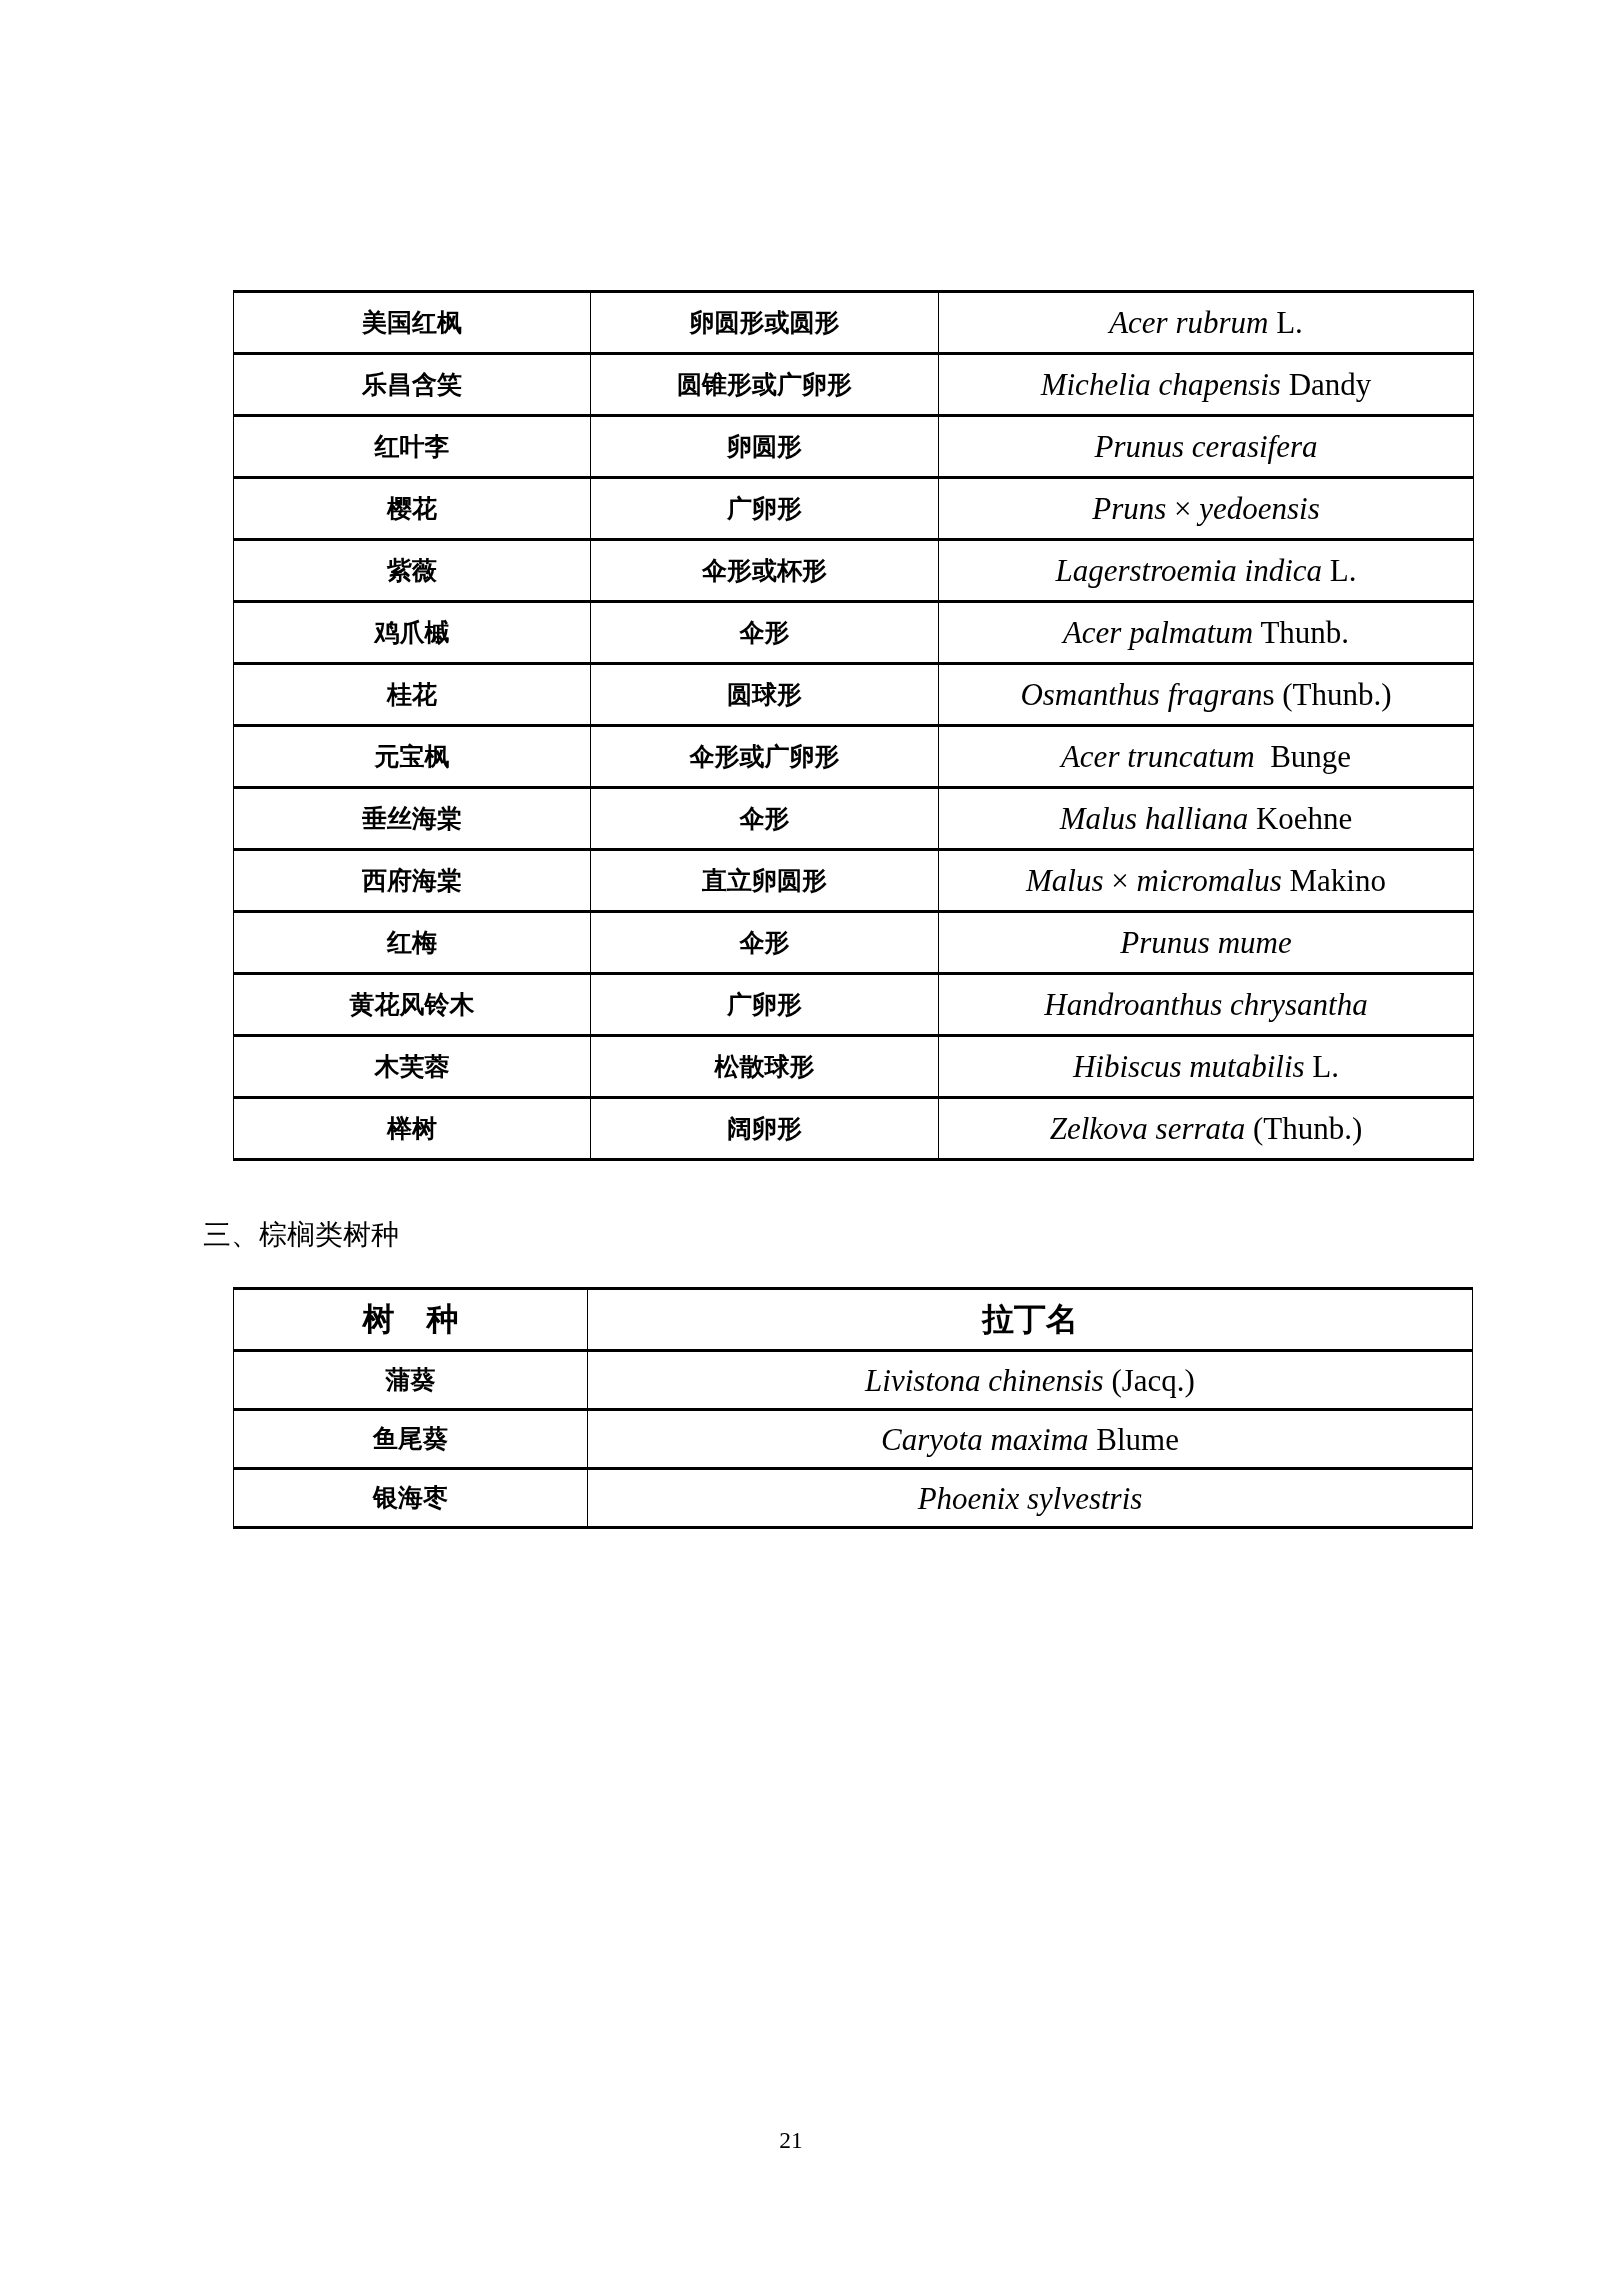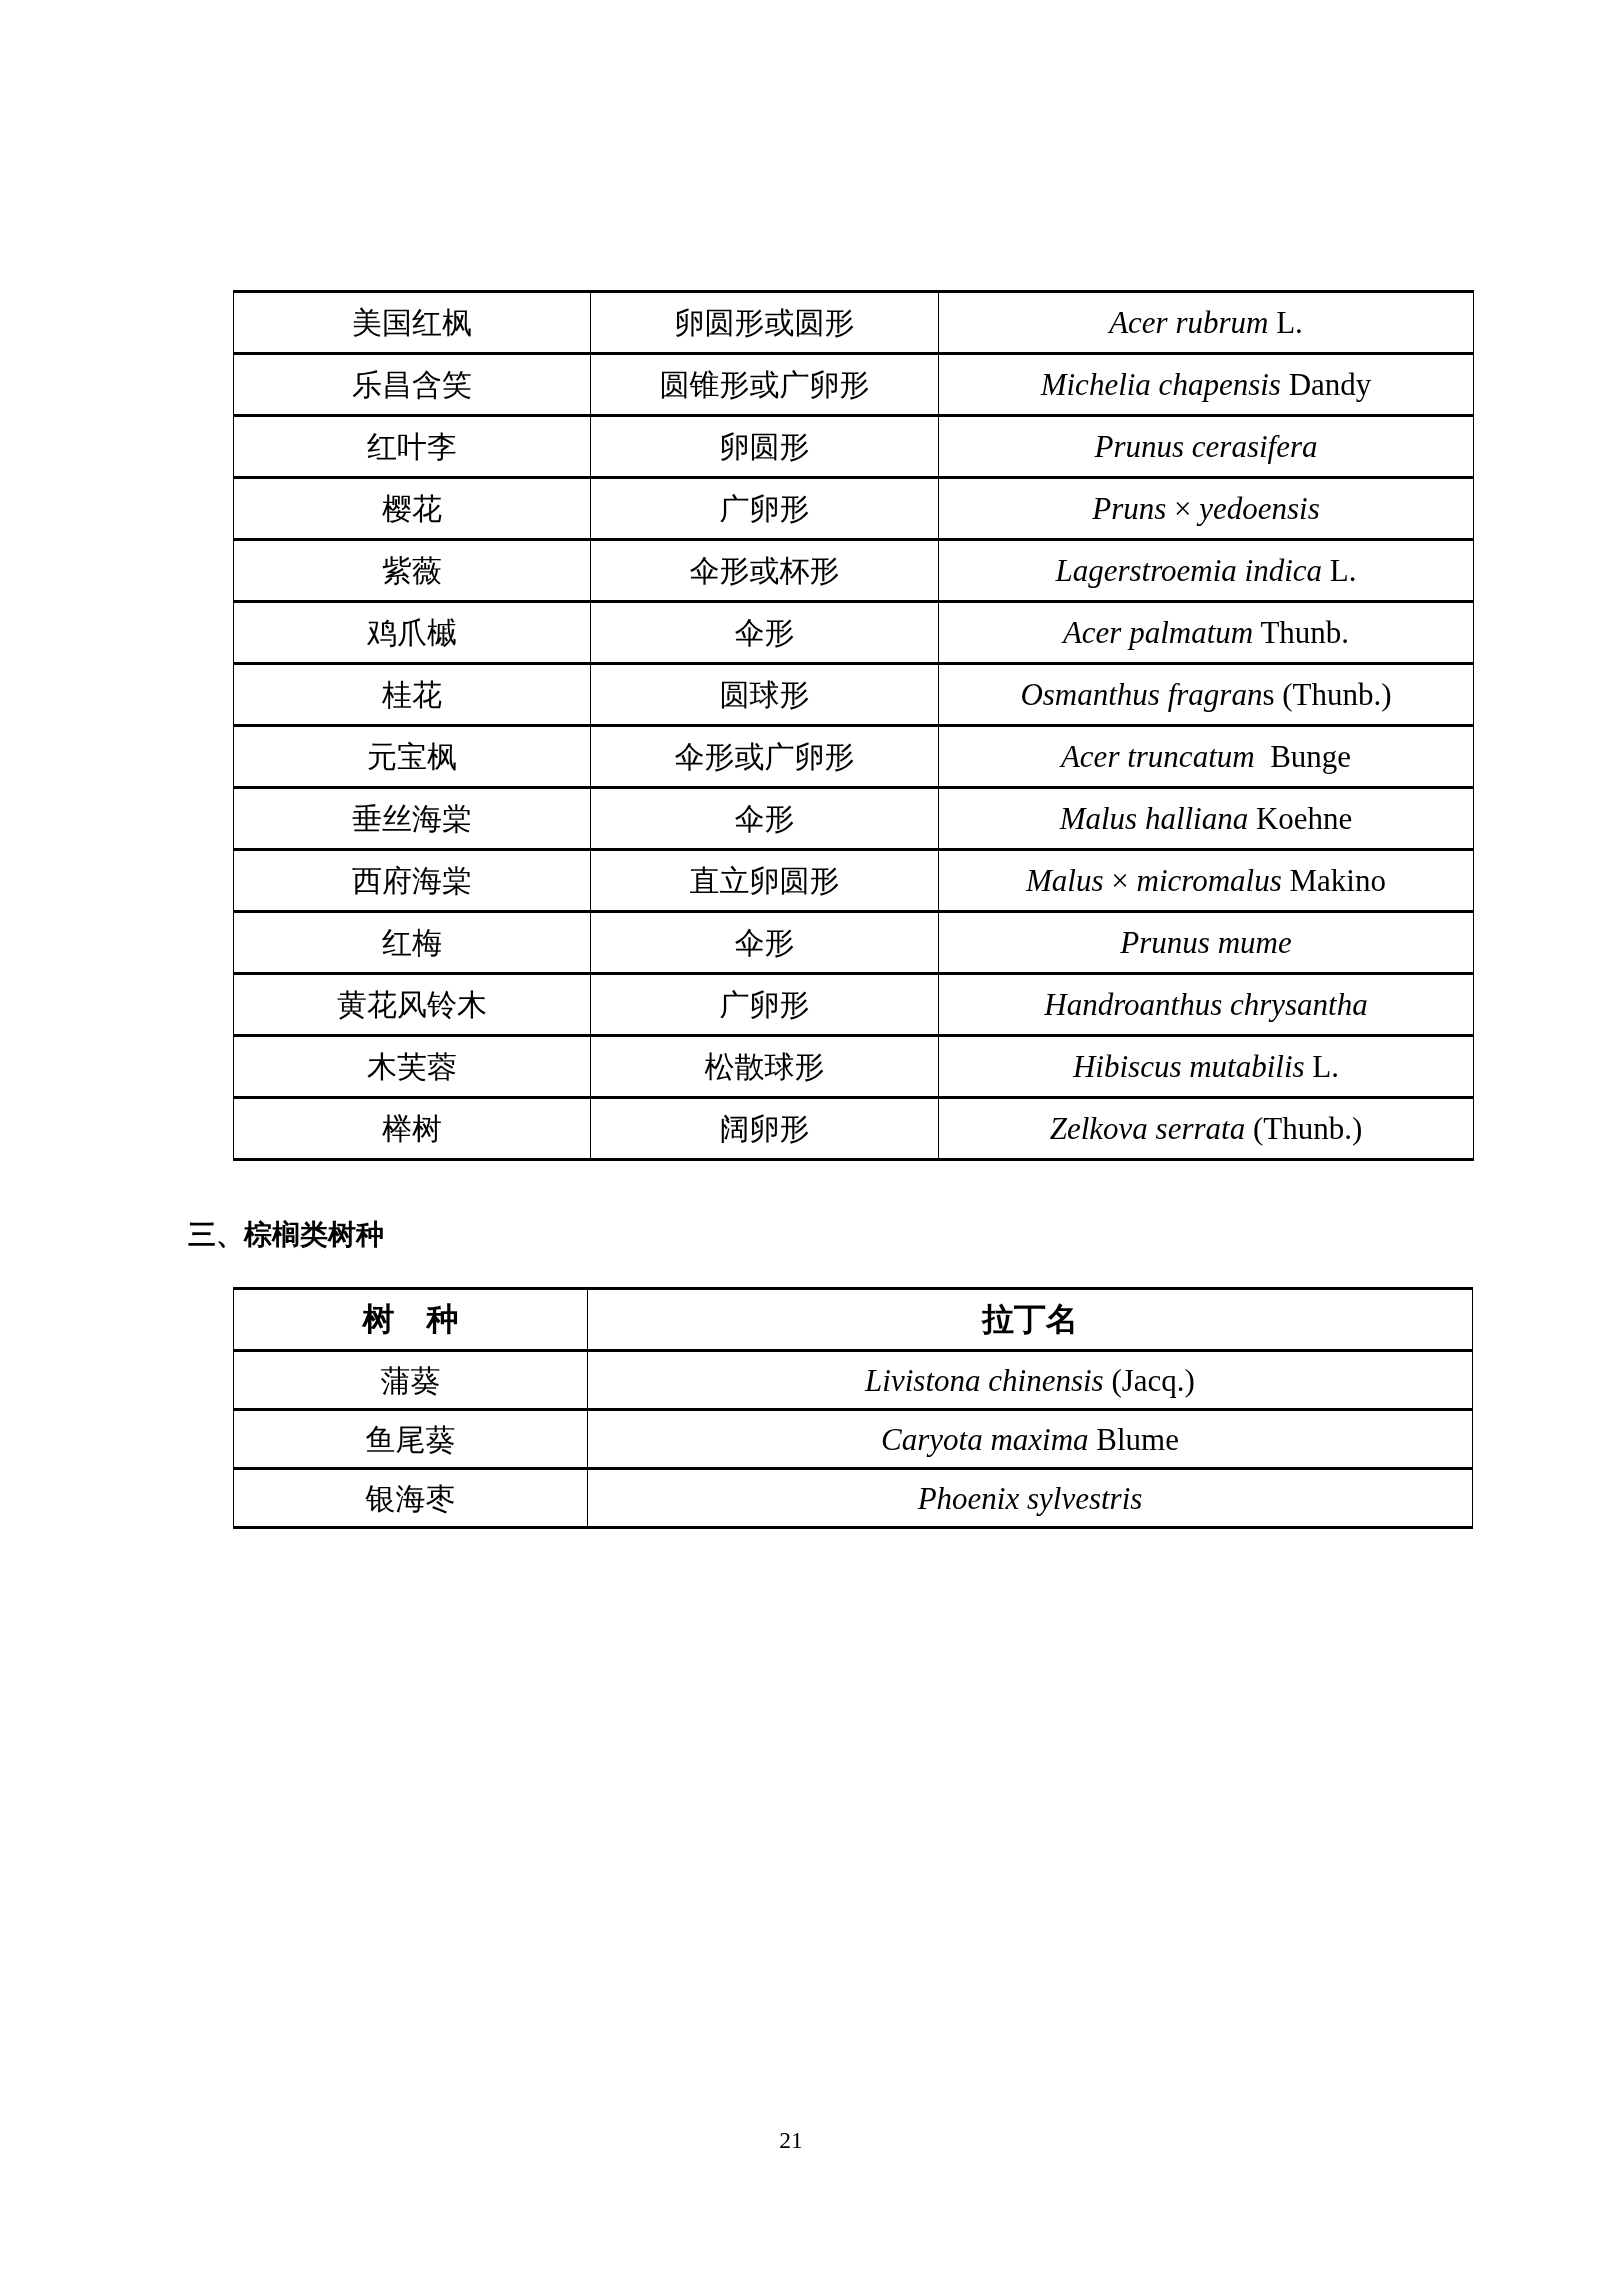--- a/index.html
+++ b/index.html
@@ -33,45 +33,46 @@
     text-align: center;
     vertical-align: middle;
     padding: 0;
     overflow: hidden;
   }
   #table1 tr { height: 62px; }
   #table2 tr.data-row { height: 59px; }
   #table2 tr.header-row { height: 62px; }
 
   .zh {
-    font-size: 30px;
+    font-size: 25px;
     line-height: 1.1;
     font-family: "Liberation Serif", "DejaVu Serif", serif;
+    font-weight: bold;
   }
   .latin {
     font-size: 31px;
     line-height: 1;
     white-space: pre;
     font-family: "Liberation Serif", "DejaVu Serif", serif;
   }
   .latin .it { font-style: italic; margin-top: 6px; }
   .latin .up { font-style: normal; }
 
   #table2 th {
     font-size: 32px;
     font-weight: bold;
     font-family: "Liberation Serif", "DejaVu Serif", serif;
   }
 
   .section-heading {
     position: absolute;
-    left: 188px;
+    left: 203px;
     top: 1218px;
     font-size: 28px;
-    font-weight: bold;
+    font-weight: normal;
     line-height: 34px;
     font-family: "Liberation Sans", "DejaVu Sans", sans-serif;
     color: #000000;
   }
   .page-number {
     position: absolute;
     left: 0;
     top: 2126px;
     width: 1582px;
     text-align: center;

